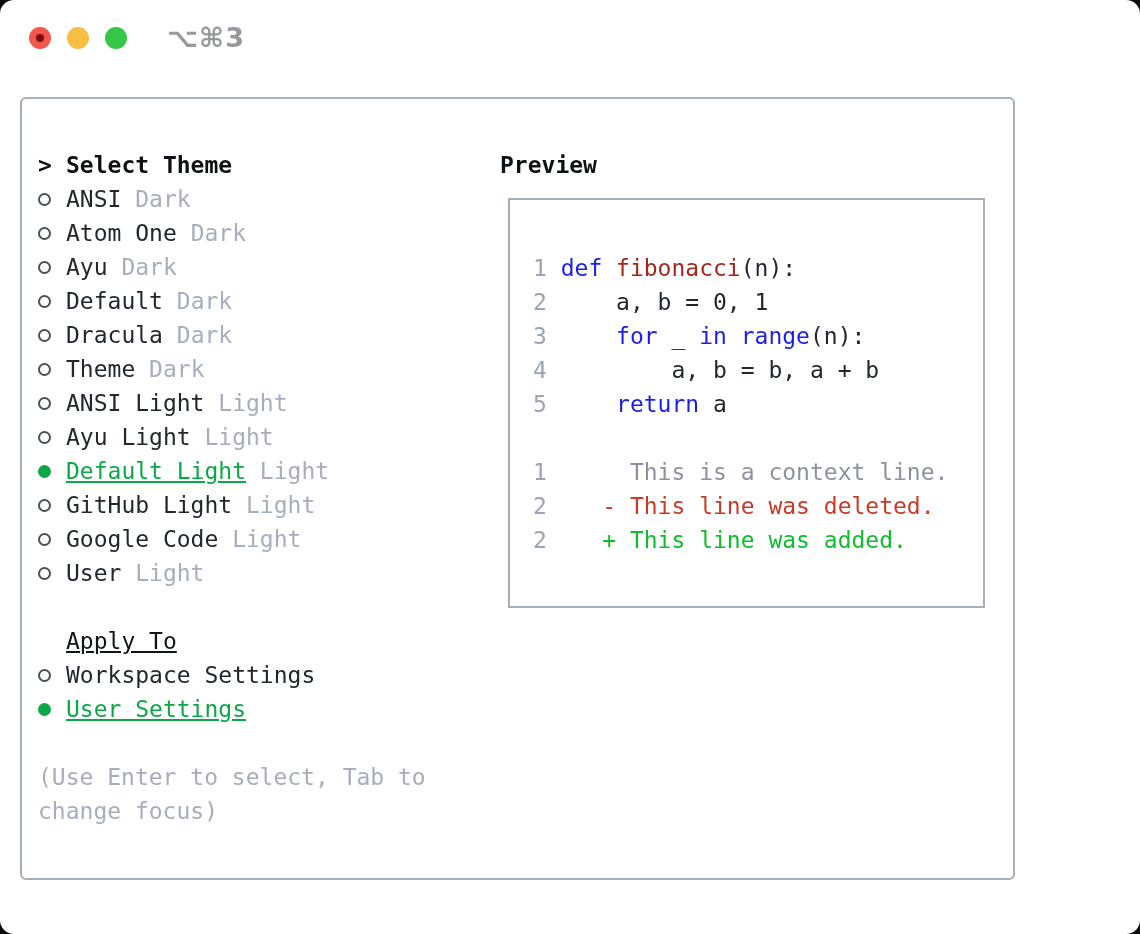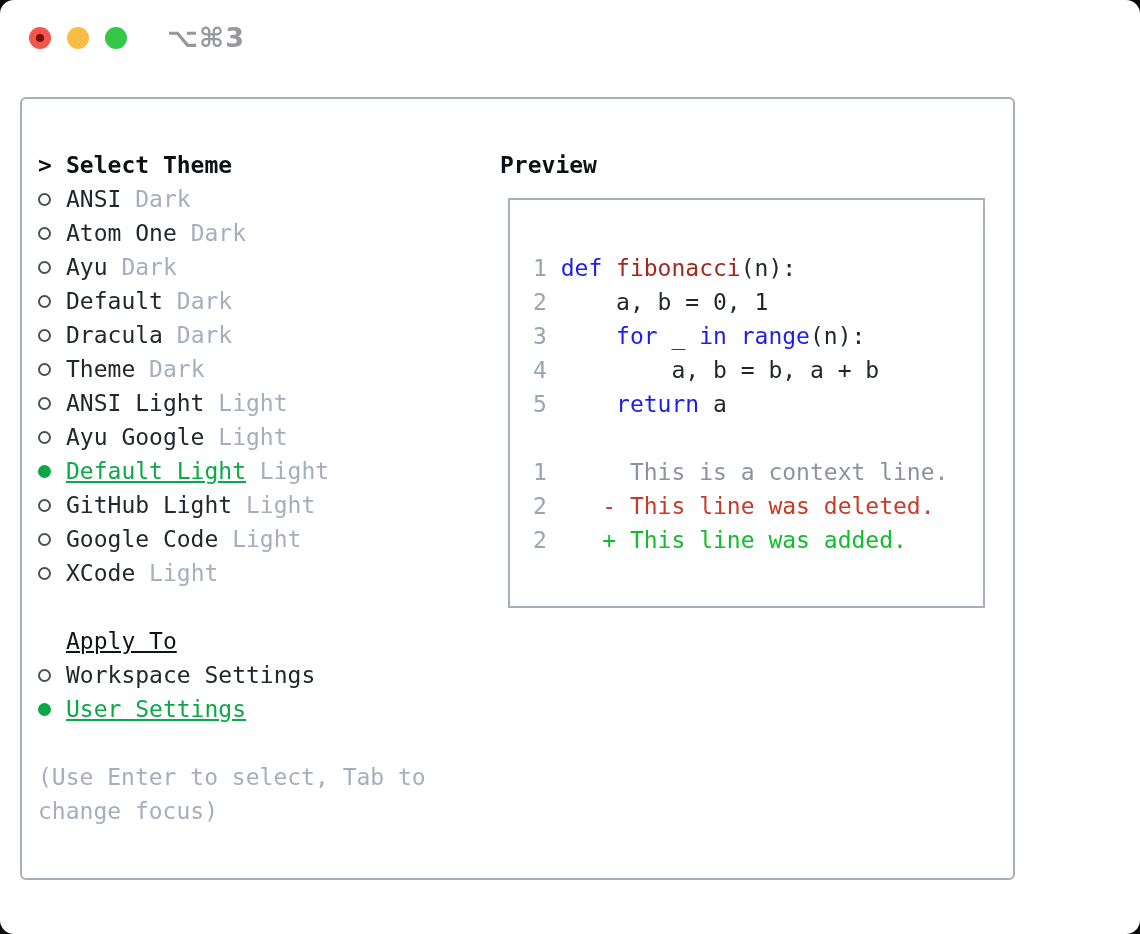--- a/index.html
+++ b/index.html
@@ -147,21 +147,21 @@
     <span class="marker">
       <span class="dot"></span>
     </span>
     <span class="t-name">ANSI Light</span>
     <span class="t-variant">Light</span>
   </div>
           <div class="row">
     <span class="marker">
       <span class="dot"></span>
     </span>
-    <span class="t-name">Ayu Google</span>
+    <span class="t-name">Ayu Light</span>
     <span class="t-variant">Light</span>
   </div>
           <div class="row selected">
     <span class="marker">
       <span class="dot"></span>
     </span>
     <span class="t-name">Default Light</span>
     <span class="t-variant">Light</span>
   </div>
           <div class="row">
@@ -175,21 +175,21 @@
     <span class="marker">
       <span class="dot"></span>
     </span>
     <span class="t-name">Google Code</span>
     <span class="t-variant">Light</span>
   </div>
           <div class="row">
     <span class="marker">
       <span class="dot"></span>
     </span>
-    <span class="t-name">XCode</span>
+    <span class="t-name">User</span>
     <span class="t-variant">Light</span>
   </div>
         </div>
 
       <div class="spacer"></div>
 
       <div class="row">
         <span class="marker"></span>
         <span class="apply-label">Apply To</span>
       </div>

